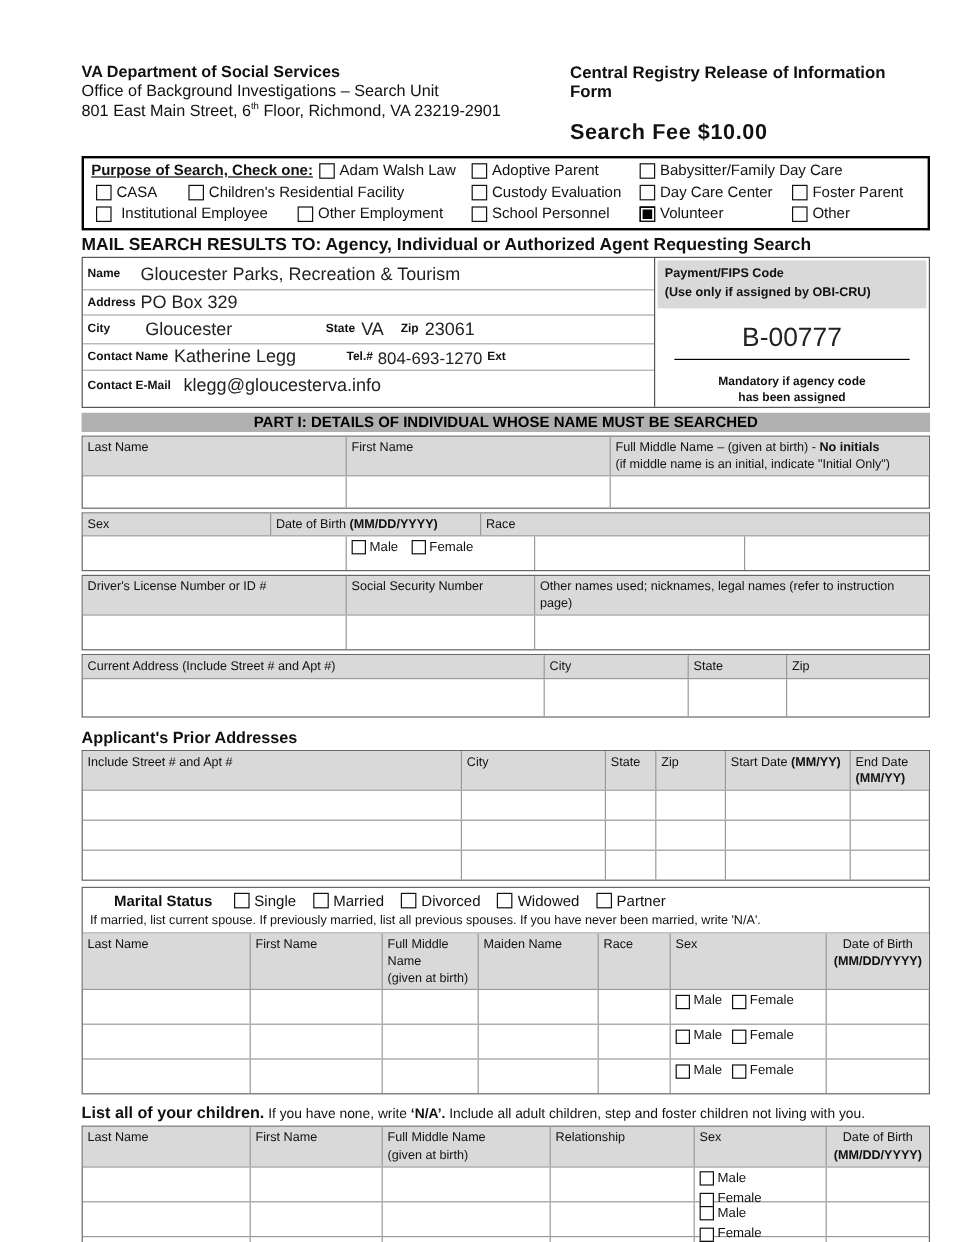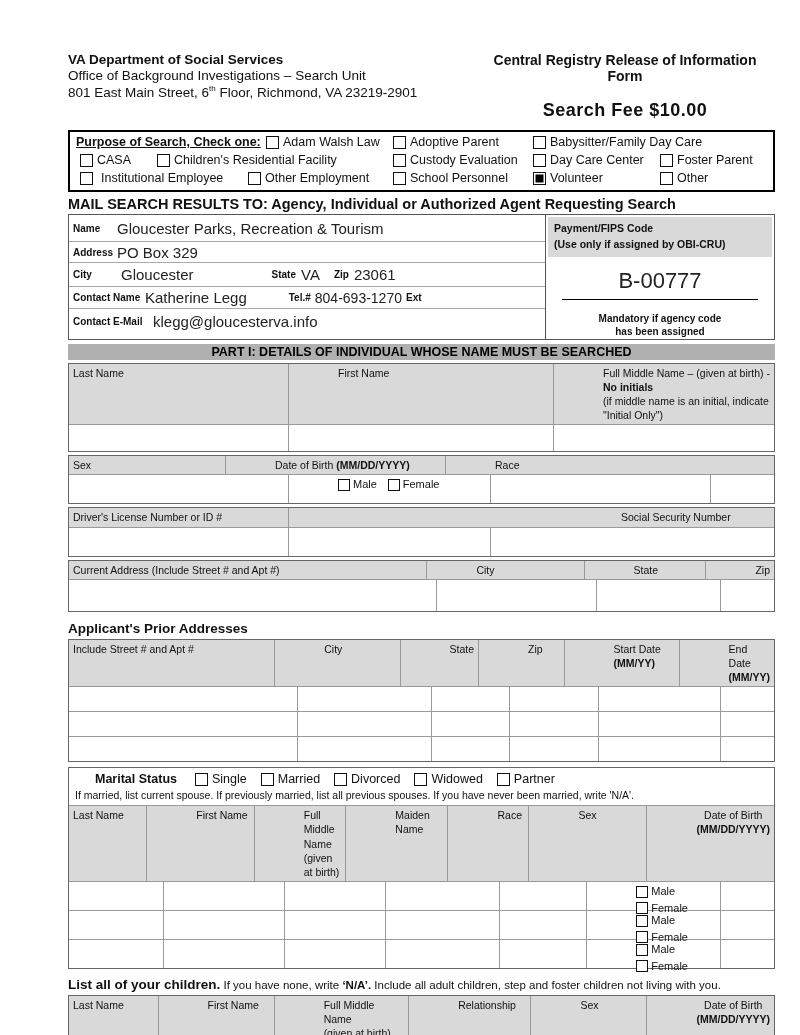--- a/index.html
+++ b/index.html
@@ -4,21 +4,21 @@
 <style>
   html,body{margin:0;padding:0;background:#e8e8e8;}
   .page{position:relative;width:800px;height:1035px;background:#fff;
         font-family:"Liberation Sans", sans-serif;color:#111;overflow:hidden;}
   .content{padding:52px 25px 0 68px;width:707px;box-sizing:content-box;}
 
   
   .hdr{display:flex;justify-content:space-between;}
   .hdr-left{font-size:13.5px;line-height:1.2;}
   .org{font-weight:bold;}
-  .hdr-right{text-align:center;width:300px;}
+  .hdr-right{text-align:left;width:300px;}
   .form-title{font-weight:bold;font-size:14px;}
   .fee{font-weight:bold;font-size:18px;margin-top:16px;letter-spacing:.5px;}
   sup{font-size:8px;}
 
   
   .purpose{border:2px solid #000;margin-top:9px;height:54px;padding:2px 0;}
   .p-row{position:relative;height:18px;}
   .p-label{position:absolute;left:6px;top:1px;font-weight:bold;font-size:12.5px;text-decoration:underline;}
   .cb{display:inline-flex;align-items:center;gap:4px;font-size:12.5px;position:absolute;top:1px;white-space:nowrap;}
   .box{width:11px;height:11px;border:1.6px solid #111;display:inline-block;flex:0 0 auto;background:#fff;}
@@ -47,21 +47,21 @@
   .agency-code{font-size:22px;text-align:center;padding:9px 0 5px;color:#222;}
   .mand-rule{border-top:1.5px solid #000;width:86%;margin:0 auto;}
   .mandatory{text-align:center;font-weight:bold;font-size:10px;line-height:1.35;padding-top:12px;}
 
   
   .part-band{background:#b0b0b0;text-align:center;font-weight:bold;font-size:12.5px;
              height:16px;line-height:16px;margin-top:4px;color:#000;}
 
   
   .tbl{border:1px solid #666;margin-top:3px;}
-  .row{display:flex;gap:45px;}
+  .row{display:flex;}
   .row + .row{border-top:1px solid #999;}
   .row.hdr{background:#d9d9d9;}
   .cell{border-right:1px solid #999;padding:2px 4px;font-size:10.5px;box-sizing:border-box;line-height:1.35;}
   .cell:last-child{border-right:none;}
   .b{font-weight:bold;}
   .mf{display:inline-flex;align-items:center;gap:3px;font-size:11px;margin-right:8px;}
   .mf .box{width:10px;height:10px;border-width:1.4px;}
   .body-26 .cell{height:26px}.body-28 .cell{height:28px}.body-31 .cell{height:31px}.body-24 .cell{height:24px}
   .tA .c1{width:220px}.tA .c2{width:220px}.tA .c3{flex:1}
   .tB .c1{width:220px}.tB .c2{width:157px}.tB .c3{width:175px}.tB .c4{flex:1}
@@ -245,20 +245,21 @@
       </div>
       <div class="cell c3"></div>
       <div class="cell c4"></div>
     </div>
   </div>
 
   <div class="tbl tC">
     <div class="row hdr">
       <div class="cell c1">Driver's License Number or ID #</div>
       <div class="cell c2">Social Security Number</div>
+      <div class="cell c3">Other names used; nicknames, legal names (refer to instruction page)</div>
     </div>
     <div class="row body-28">
       <div class="cell c1"></div>
       <div class="cell c2"></div>
       <div class="cell c3"></div>
     </div>
   </div>
 
   <div class="tbl tD">
     <div class="row hdr">

